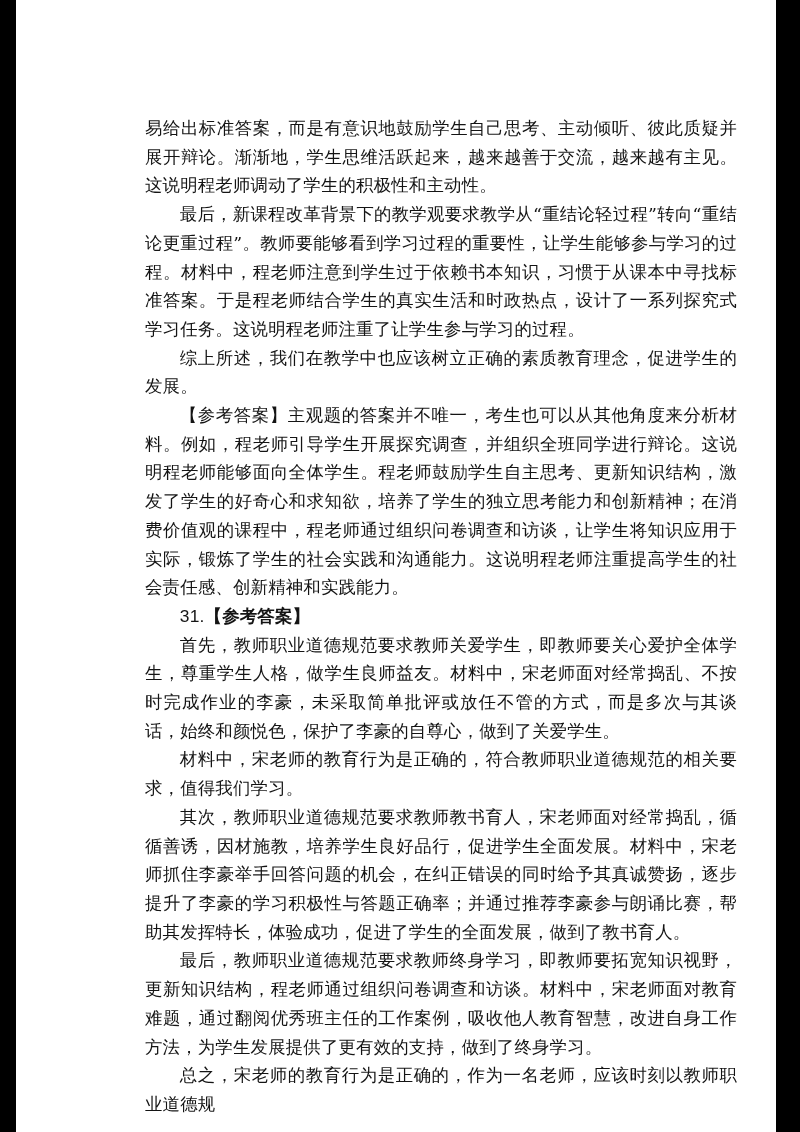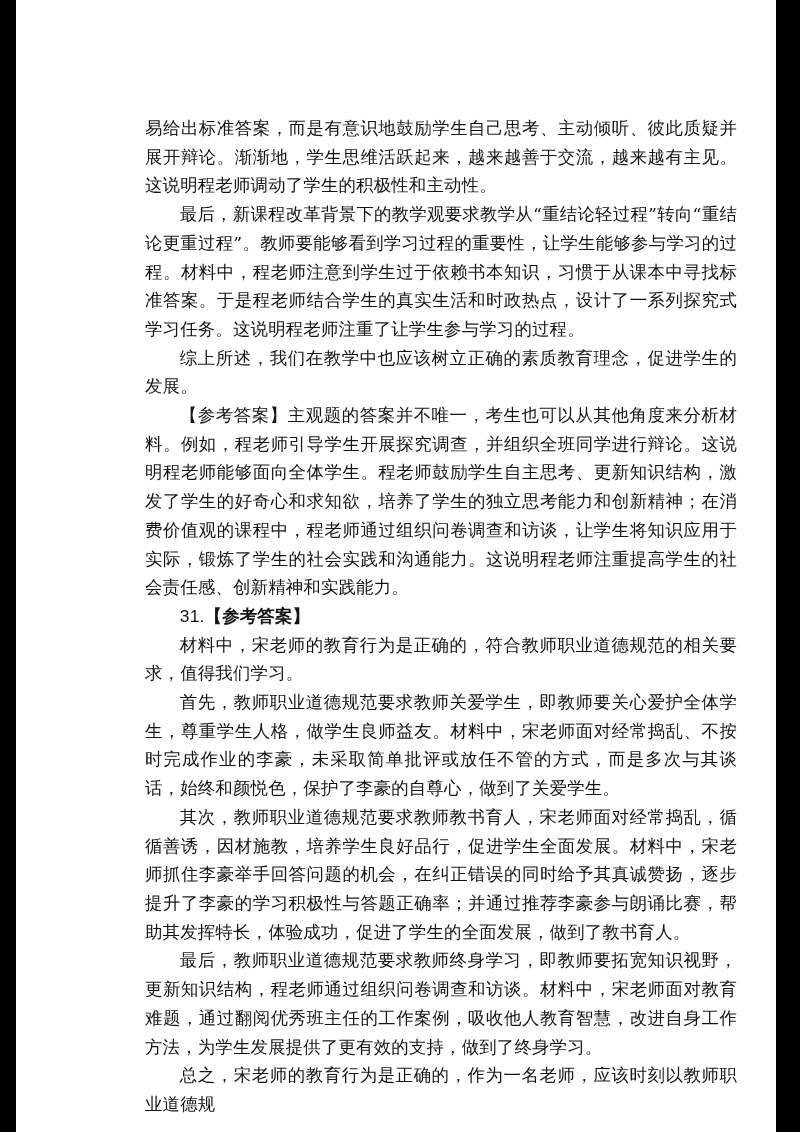--- a/index.html
+++ b/index.html
@@ -57,23 +57,23 @@
     <p class="para">易给出标准答案，而是有意识地鼓励学生自己思考、主动倾听、彼此质疑并展开辩论。渐渐地，学生思维活跃起来，越来越善于交流，越来越有主见。这说明程老师调动了学生的积极性和主动性。</p>
 
     <p class="para indent">最后，新课程改革背景下的教学观要求教学从“重结论轻过程”转向“重结论更重过程”。教师要能够看到学习过程的重要性，让学生能够参与学习的过程。材料中，程老师注意到学生过于依赖书本知识，习惯于从课本中寻找标准答案。于是程老师结合学生的真实生活和时政热点，设计了一系列探究式学习任务。这说明程老师注重了让学生参与学习的过程。</p>
 
     <p class="para indent">综上所述，我们在教学中也应该树立正确的素质教育理念，促进学生的发展。</p>
 
     <p class="para indent"><span>【参考答案】</span><span>主观题的答案并不唯一，考生也可以从其他角度来分析材料。例如，程老师引导学生开展探究调查，并组织全班同学进行辩论。这说明程老师能够面向全体学生。程老师鼓励学生自主思考、更新知识结构，激发了学生的好奇心和求知欲，培养了学生的独立思考能力和创新精神；在消费价值观的课程中，程老师通过组织问卷调查和访谈，让学生将知识应用于实际，锻炼了学生的社会实践和沟通能力。这说明程老师注重提高学生的社会责任感、创新精神和实践能力。</span></p>
 
     <p class="para indent"><span class="qnum">31.</span><span class="label-bold">【参考答案】</span></p>
 
+    <p class="para indent">首先，教师职业道德规范要求教师关爱学生，即教师要关心爱护全体学生，尊重学生人格，做学生良师益友。材料中，宋老师面对经常捣乱、不按时完成作业的李豪，未采取简单批评或放任不管的方式，而是多次与其谈话，始终和颜悦色，保护了李豪的自尊心，做到了关爱学生。</p>
+
     <p class="para indent">材料中，宋老师的教育行为是正确的，符合教师职业道德规范的相关要求，值得我们学习。</p>
-
-    <p class="para indent">首先，教师职业道德规范要求教师关爱学生，即教师要关心爱护全体学生，尊重学生人格，做学生良师益友。材料中，宋老师面对经常捣乱、不按时完成作业的李豪，未采取简单批评或放任不管的方式，而是多次与其谈话，始终和颜悦色，保护了李豪的自尊心，做到了关爱学生。</p>
 
     <p class="para indent">其次，教师职业道德规范要求教师教书育人，宋老师面对经常捣乱，循循善诱，因材施教，培养学生良好品行，促进学生全面发展。材料中，宋老师抓住李豪举手回答问题的机会，在纠正错误的同时给予其真诚赞扬，逐步提升了李豪的学习积极性与答题正确率；并通过推荐李豪参与朗诵比赛，帮助其发挥特长，体验成功，促进了学生的全面发展，做到了教书育人。</p>
 
     <p class="para indent">最后，教师职业道德规范要求教师终身学习，即教师要拓宽知识视野，更新知识结构，程老师通过组织问卷调查和访谈。材料中，宋老师面对教育难题，通过翻阅优秀班主任的工作案例，吸收他人教育智慧，改进自身工作方法，为学生发展提供了更有效的支持，做到了终身学习。</p>
 
     <p class="para indent">总之，宋老师的教育行为是正确的，作为一名老师，应该时刻以教师职业道德规</p>
 
   </div>
 </div>
 

